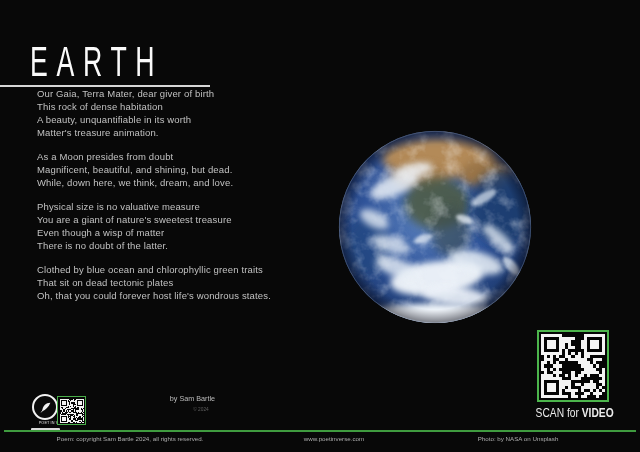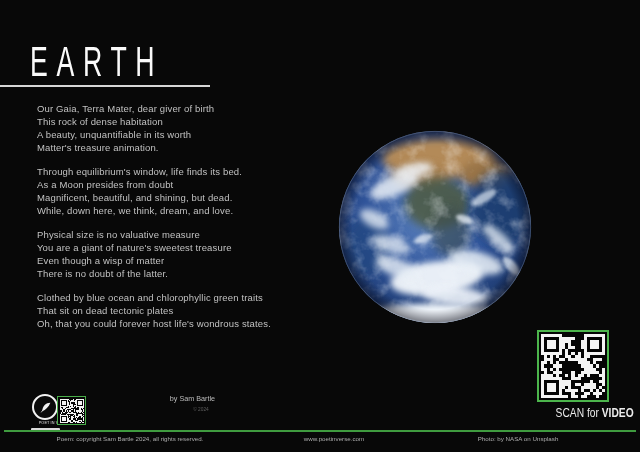--- a/index.html
+++ b/index.html
@@ -10,21 +10,21 @@
   
   .title{
     position:absolute;left:30px;top:40px;margin:0;
     font-size:43px;font-weight:400;color:#fafafa;letter-spacing:14px;line-height:1;
     transform:scaleX(0.62);transform-origin:left top;white-space:nowrap;
   }
   .title-rule{
     position:absolute;left:0;top:85px;width:210px;height:2px;background:#d6d6d6;
   }
   
-  .poem{position:absolute;left:37px;top:102px;}
+  .poem{position:absolute;left:37px;top:87px;}
   .stanza{margin:0 0 11px 0;}
   .poem-line{
     font-size:9.5px;line-height:13px;color:#c2c2c2;letter-spacing:0.15px;white-space:nowrap;
   }
   
   .byline-wrap{position:absolute;left:148px;top:390px;width:88px;text-align:center;}
   .byline{
     display:inline-block;font-size:10px;color:#bdbdbd;
     transform:scale(0.72);transform-origin:center top;white-space:nowrap;
   }
@@ -50,21 +50,21 @@
   
   .qr{background:#050505;line-height:0;}
   .qr svg{shape-rendering:crispEdges;}
   .qr-small{
     position:absolute;left:57px;top:396px;border:1.5px solid #49ad49;padding:1.5px;
   }
   .qr-large{
     position:absolute;left:537px;top:330px;border:2px solid #4cb54c;padding:2px;
   }
   .scan-cta{
-    position:absolute;left:547px;top:406px;width:94px;text-align:center;
+    position:absolute;left:527px;top:406px;width:94px;text-align:center;
     font-size:12.5px;color:#ececec;white-space:nowrap;
   }
   .scan-cta .inner{display:inline-block;transform:scaleX(0.82);transform-origin:center;}
   .scan-cta b{font-weight:700;}
   
   .footer-rule{position:absolute;left:4px;top:430px;width:632px;height:2px;background:#3f9b3f;}
   .footer-item{
     position:absolute;top:435px;transform:translateX(-50%);
     font-size:10px;color:#adadad;white-space:nowrap;
   }
@@ -82,21 +82,20 @@
   <div class="title-rule"></div>
 
   <div class="poem">
       <div class="stanza">
         <div class="poem-line">Our Gaia, Terra Mater, dear giver of birth</div>
         <div class="poem-line">This rock of dense habitation</div>
         <div class="poem-line">A beauty, unquantifiable in its worth</div>
         <div class="poem-line">Matter's treasure animation.</div>
       </div>
       <div class="stanza">
-        <div class="poem-line">Through equilibrium's window, life finds its bed.</div>
         <div class="poem-line">As a Moon presides from doubt</div>
         <div class="poem-line">Magnificent, beautiful, and shining, but dead.</div>
         <div class="poem-line">While, down here, we think, dream, and love.</div>
       </div>
       <div class="stanza">
         <div class="poem-line">Physical size is no valuative measure</div>
         <div class="poem-line">You are a giant of nature's sweetest treasure</div>
         <div class="poem-line">Even though a wisp of matter</div>
         <div class="poem-line">There is no doubt of the latter.</div>
       </div>

